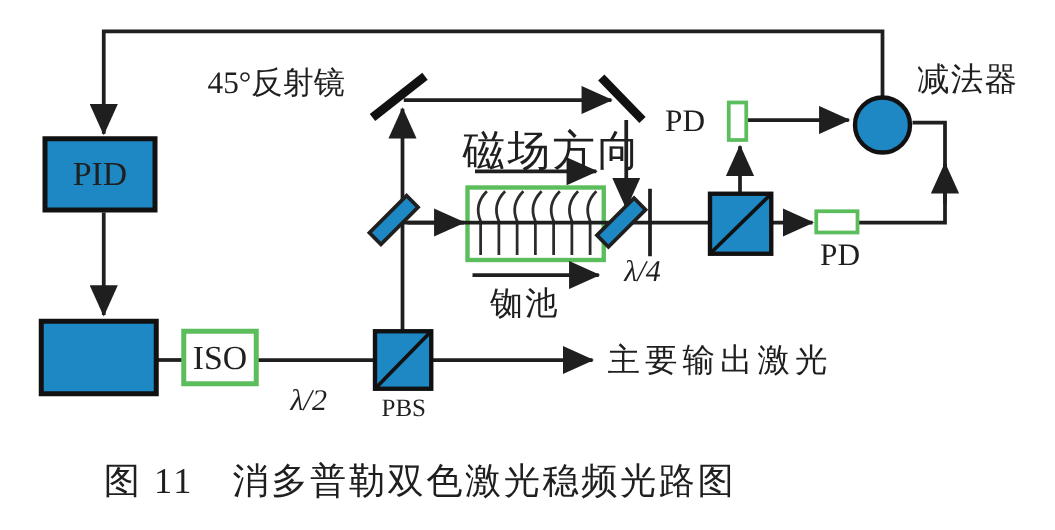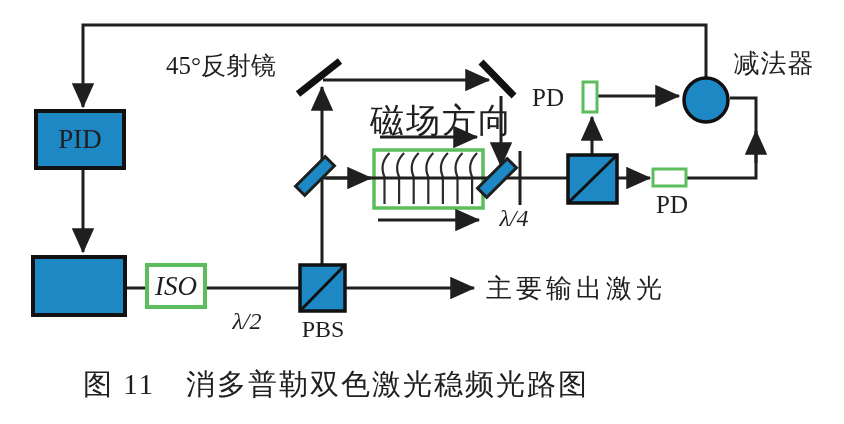--- a/index.html
+++ b/index.html
@@ -5,23 +5,23 @@
   html,body{margin:0;padding:0;background:#ffffff;}
   #stage{
     position:relative;width:844px;height:424px;background:#ffffff;overflow:hidden;
     font-family:"Liberation Serif","DejaVu Serif",serif;color:#1f1f1f;
   }
   #wires{position:absolute;left:0;top:0;width:844px;height:424px;}
   .lbl{position:absolute;white-space:nowrap;color:#1f1f1f;}
   .boxlbl{display:flex;align-items:center;justify-content:center;text-align:center;}
   .pid-lbl{left:36px;top:111px;width:88px;height:57px;font-size:27px;}
   .ecdl-lbl{left:33px;top:257px;width:92px;height:58px;font-size:27px;}
-  .iso-lbl{left:147px;top:265px;width:58px;height:42px;font-size:27px;font-style:italic;}
+  .iso-lbl{left:147px;top:265px;width:58px;height:42px;font-size:27px;}
   .halfwave-lbl{left:218px;top:308px;width:58px;font-size:24px;font-style:italic;text-align:center;}
-  .pbs-lbl{left:294px;top:316px;width:58px;font-size:24px;text-align:center;}
+  .pbs-lbl{left:294px;top:316px;width:58px;font-size:20px;text-align:center;}
   .mirror45-lbl{left:166px;top:49px;width:132px;font-size:25px;}
   .field-lbl{left:370px;top:98px;width:120px;font-size:34px;text-align:right;letter-spacing:2px;}
   .cell-lbl{left:384px;top:225px;width:72px;font-size:26px;text-align:center;letter-spacing:2px;}
   .quarterwave-lbl{left:489px;top:205px;width:50px;font-size:24px;font-style:italic;text-align:center;}
   .output-lbl{left:486px;top:271px;font-size:26px;letter-spacing:4px;}
   .pd1-lbl{left:528px;top:84px;width:40px;font-size:25px;text-align:center;}
   .pd2-lbl{left:650px;top:191px;width:44px;font-size:25px;text-align:center;}
   .subtractor-lbl{left:724px;top:46px;width:100px;font-size:26px;letter-spacing:1px;text-align:center;}
   .caption{left:0;top:365px;width:672px;font-size:29px;text-align:center;letter-spacing:2px;}
 </style>
@@ -98,19 +98,20 @@
     <rect x="33" y="257" width="92" height="58" fill="#1e88c5" stroke="#111111" stroke-width="4"></rect>
     <rect x="147" y="265" width="58" height="42" fill="#ffffff" stroke="#5cbd5c" stroke-width="4"></rect>
   </svg>
 
   <div class="lbl boxlbl pid-lbl">PID</div>
   <div class="lbl boxlbl iso-lbl">ISO</div>
   <div class="lbl halfwave-lbl">λ/2</div>
   <div class="lbl pbs-lbl">PBS</div>
   <div class="lbl mirror45-lbl">45°反射镜</div>
   <div class="lbl field-lbl">磁场方向</div>
+  <div class="lbl cell-lbl">铷池</div>
   <div class="lbl quarterwave-lbl">λ/4</div>
   <div class="lbl output-lbl">主要输出激光</div>
   <div class="lbl pd1-lbl">PD</div>
   <div class="lbl pd2-lbl">PD</div>
   <div class="lbl subtractor-lbl">减法器</div>
   <div class="lbl caption">图 11　消多普勒双色激光稳频光路图</div>
 </div>
 
 </body></html>

